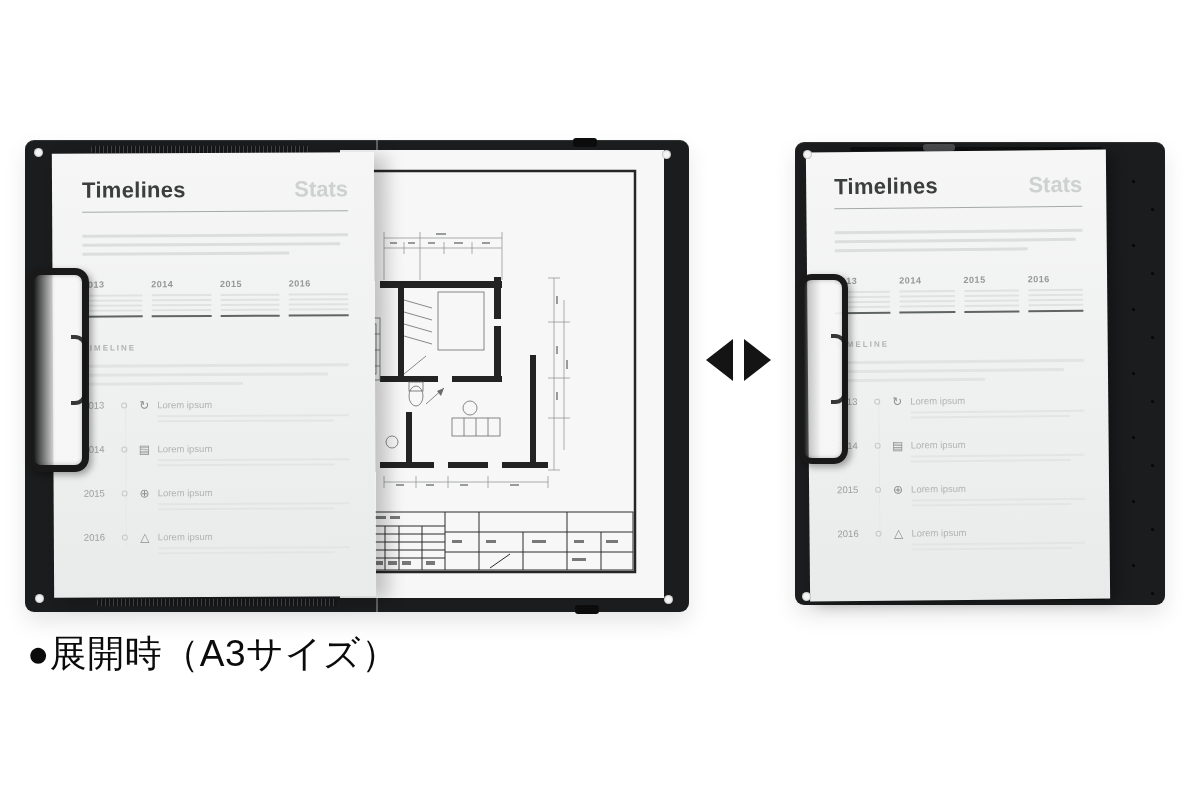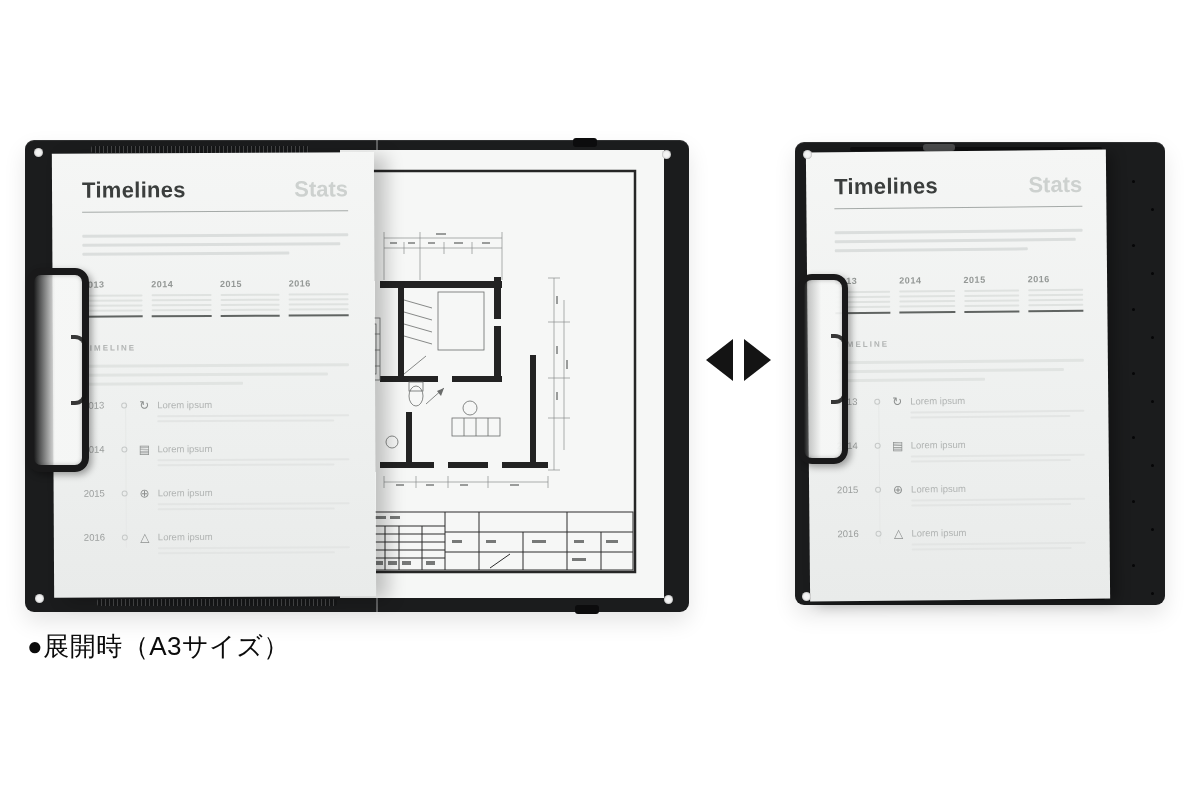--- a/index.html
+++ b/index.html
@@ -68,21 +68,21 @@
   .tl-icon{width:26px;font-size:12px;color:#8d908f;line-height:1;text-align:center;}
   .tl-body{flex:1;}
   .tl-label{font-size:9.5px;color:#b1b4b3;margin-bottom:5px;}
   .tl-body .bar{height:2px;background:#e3e5e4;margin-bottom:3px;}
   
   .arrows{position:absolute;left:706px;top:339px;display:flex;gap:11px;}
   .tri{width:0;height:0;border-top:21px solid transparent;border-bottom:21px solid transparent;}
   .tri.left{border-right:27px solid #141414;}
   .tri.right{border-left:27px solid #141414;}
   
-  .caption{position:absolute;font-size:26px;color:#0b0b0b;letter-spacing:.5px;}
+  .caption{position:absolute;font-size:37px;color:#0b0b0b;letter-spacing:.5px;}
   #caption-a3{left:27px;top:629px;}
   #caption-a4{left:787px;top:629px;}
 </style>
 </head>
 <body>
 
 <div id="stage">
 
   <div class="board" id="board-a3">
     <div class="hinge"></div>

